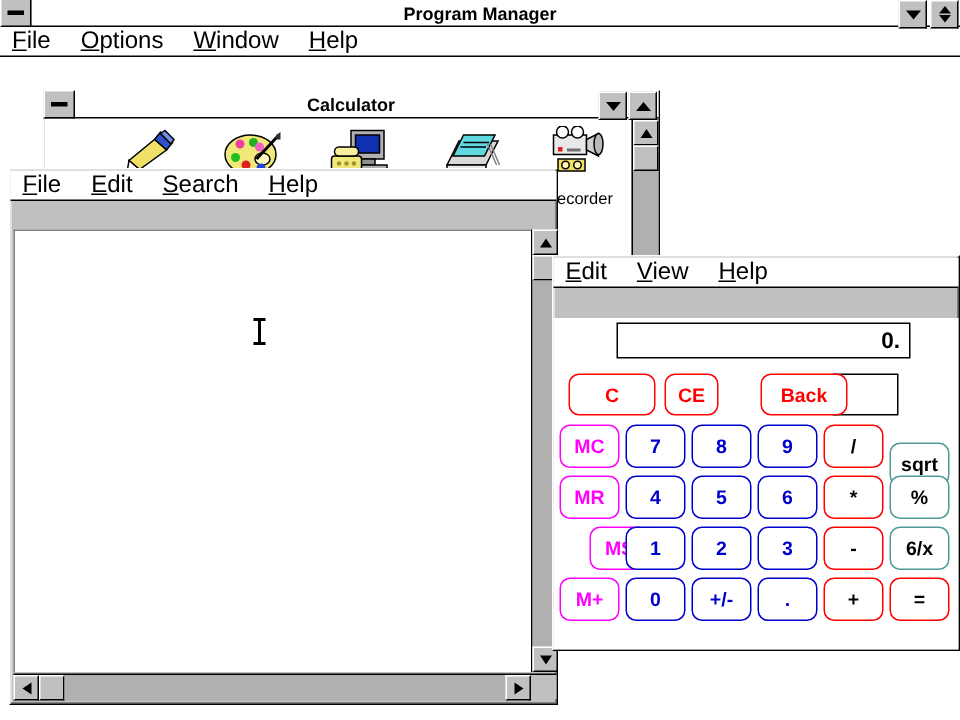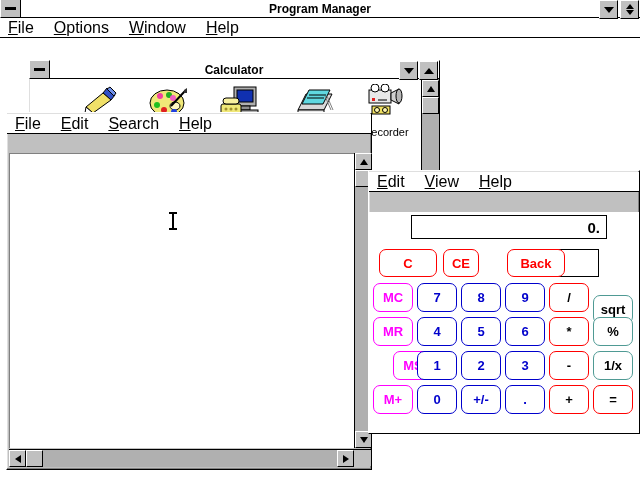--- a/index.html
+++ b/index.html
@@ -290,21 +290,21 @@
           <div class="cbtn" style="left: 48px; top: 105px; width: 40px; height: 29px; border-color: rgb(0, 0, 204); color: rgb(0, 0, 204); background: rgb(255, 255, 255);">4</div>
           <div class="cbtn" style="left: 92px; top: 105px; width: 40px; height: 29px; border-color: rgb(0, 0, 204); color: rgb(0, 0, 204); background: rgb(255, 255, 255);">5</div>
           <div class="cbtn" style="left: 136px; top: 105px; width: 40px; height: 29px; border-color: rgb(0, 0, 204); color: rgb(0, 0, 204); background: rgb(255, 255, 255);">6</div>
           <div class="cbtn" style="left: 180px; top: 105px; width: 40px; height: 29px; border-color: rgb(255, 0, 0); color: rgb(0, 0, 0); background: rgb(255, 255, 255);">*</div>
           <div class="cbtn" style="left: 224px; top: 105px; width: 40px; height: 29px; border-color: rgb(79, 154, 148); color: rgb(0, 0, 0); background: rgb(255, 255, 255);">%</div>
           <div class="cbtn" style="left: 4px; top: 139px; width: 40px; height: 29px; border-color: rgb(255, 0, 255); color: rgb(255, 0, 255); background: rgb(255, 255, 255); margin-left: 20px;">MS</div>
           <div class="cbtn" style="left: 48px; top: 139px; width: 40px; height: 29px; border-color: rgb(0, 0, 204); color: rgb(0, 0, 204); background: rgb(255, 255, 255);">1</div>
           <div class="cbtn" style="left: 92px; top: 139px; width: 40px; height: 29px; border-color: rgb(0, 0, 204); color: rgb(0, 0, 204); background: rgb(255, 255, 255);">2</div>
           <div class="cbtn" style="left: 136px; top: 139px; width: 40px; height: 29px; border-color: rgb(0, 0, 204); color: rgb(0, 0, 204); background: rgb(255, 255, 255);">3</div>
           <div class="cbtn" style="left: 180px; top: 139px; width: 40px; height: 29px; border-color: rgb(255, 0, 0); color: rgb(0, 0, 0); background: rgb(255, 255, 255);">-</div>
-          <div class="cbtn" style="left: 224px; top: 139px; width: 40px; height: 29px; border-color: rgb(79, 154, 148); color: rgb(0, 0, 0); background: rgb(255, 255, 255);">1/x</div>
+          <div class="cbtn" style="left: 224px; top: 139px; width: 40px; height: 29px; border-color: rgb(79, 154, 148); color: rgb(0, 0, 0); background: rgb(255, 255, 255);">6/x</div>
           <div class="cbtn" style="left: 4px; top: 173px; width: 40px; height: 29px; border-color: rgb(255, 0, 255); color: rgb(255, 0, 255); background: rgb(255, 255, 255);">M+</div>
           <div class="cbtn" style="left: 48px; top: 173px; width: 40px; height: 29px; border-color: rgb(0, 0, 204); color: rgb(0, 0, 204); background: rgb(255, 255, 255);">0</div>
           <div class="cbtn" style="left: 92px; top: 173px; width: 40px; height: 29px; border-color: rgb(0, 0, 204); color: rgb(0, 0, 204); background: rgb(255, 255, 255);">+/-</div>
           <div class="cbtn" style="left: 136px; top: 173px; width: 40px; height: 29px; border-color: rgb(0, 0, 204); color: rgb(0, 0, 204); background: rgb(255, 255, 255);">.</div>
           <div class="cbtn" style="left: 180px; top: 173px; width: 40px; height: 29px; border-color: rgb(255, 0, 0); color: rgb(0, 0, 0); background: rgb(255, 255, 255);">+</div>
           <div class="cbtn" style="left: 224px; top: 173px; width: 40px; height: 29px; border-color: rgb(255, 0, 0); color: rgb(0, 0, 0); background: rgb(255, 255, 255);">=</div>
         </div>
     </div>
   </div>
 

